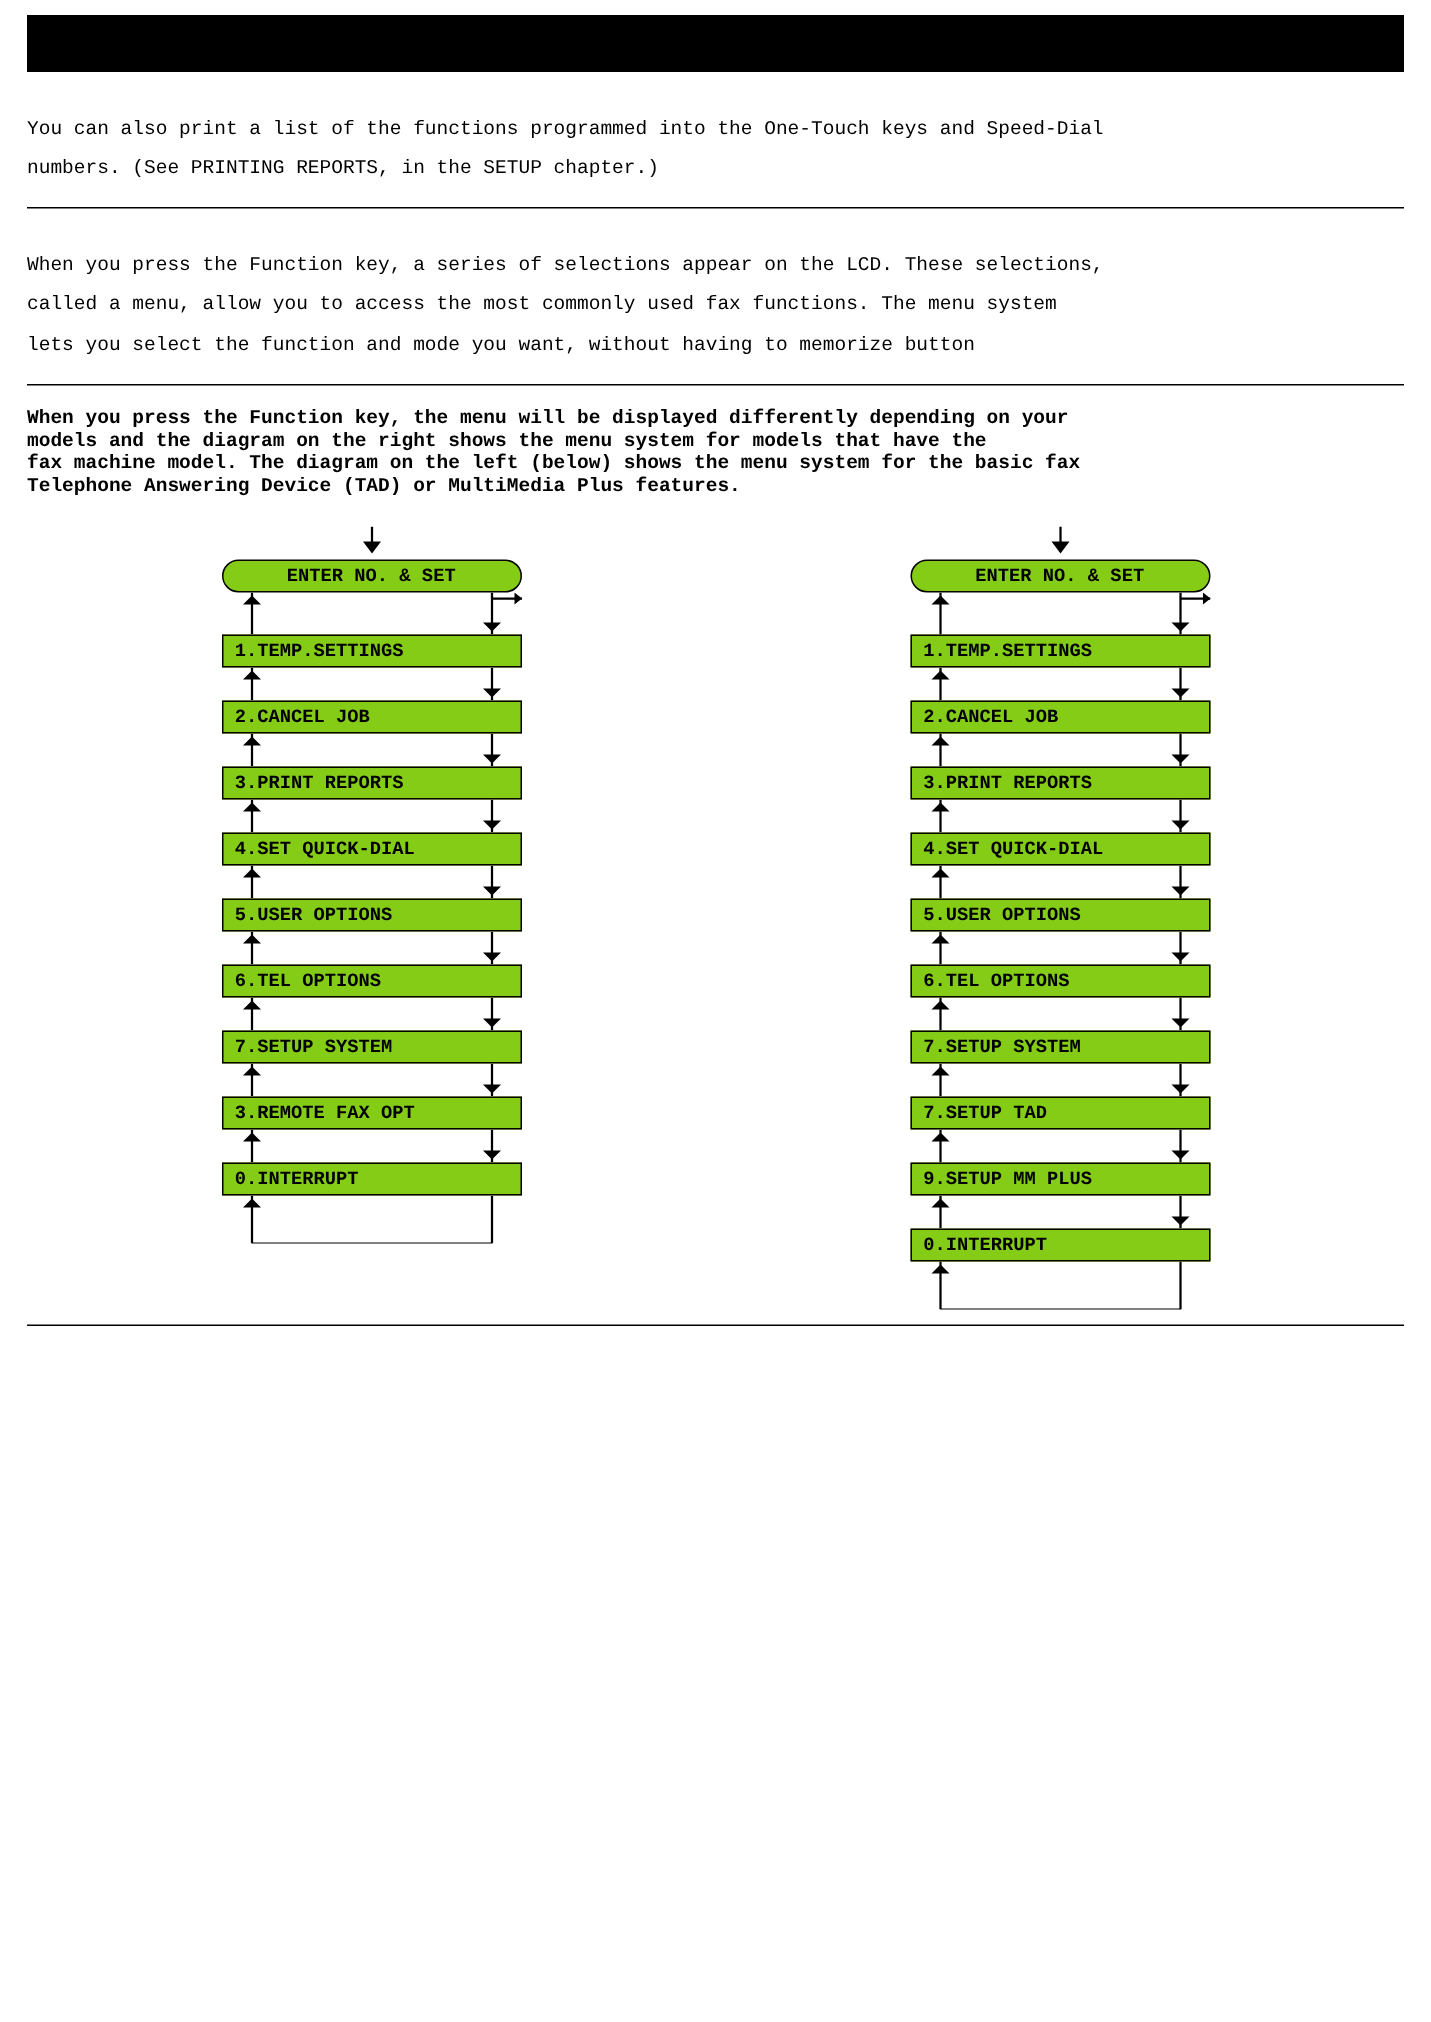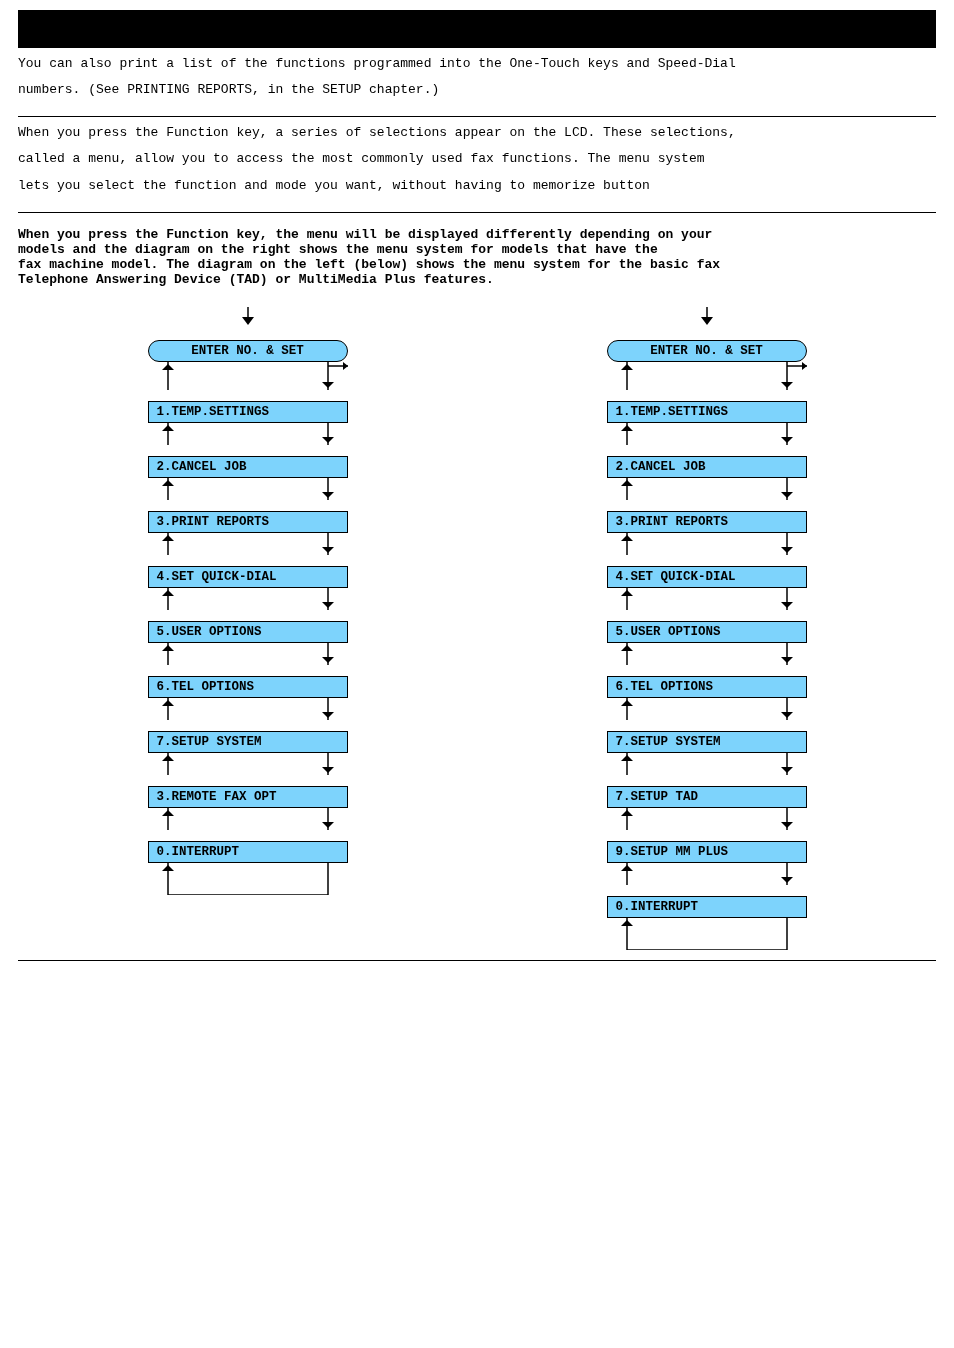--- a/index.html
+++ b/index.html
@@ -13,21 +13,21 @@
     }
 
     .header-bar {
       background: #000;
       height: 38px;
       margin: 10px 18px 0 18px;
     }
 
     .section {
       margin: 0 18px;
-      padding: 6px 0 10px 0;
+      padding: 28px 0 10px 0;
       border-bottom: 1px solid #000;
     }
 
     .section p {
       margin-bottom: 6px;
       font-size: 13px;
       line-height: 1.55;
     }
 
     .diagrams-section {
@@ -51,23 +51,22 @@
       width: 220px;
     }
 
     .menu-box {
       border: 1.5px solid #000;
       width: 200px;
       text-align: left;
       padding: 3px 8px;
       font-family: 'Courier New', Courier, monospace;
       font-size: 12.5px;
-      background: #7dd3fc;
+      background: #84cc16;
       position: relative;
-      margin-top: 11px;
     }
 
     .menu-box.enter-box {
       border-radius: 18px;
       text-align: center;
       margin-bottom: 0;
     }
 
     .bottom-divider {
       border-bottom: 1px solid #000;

